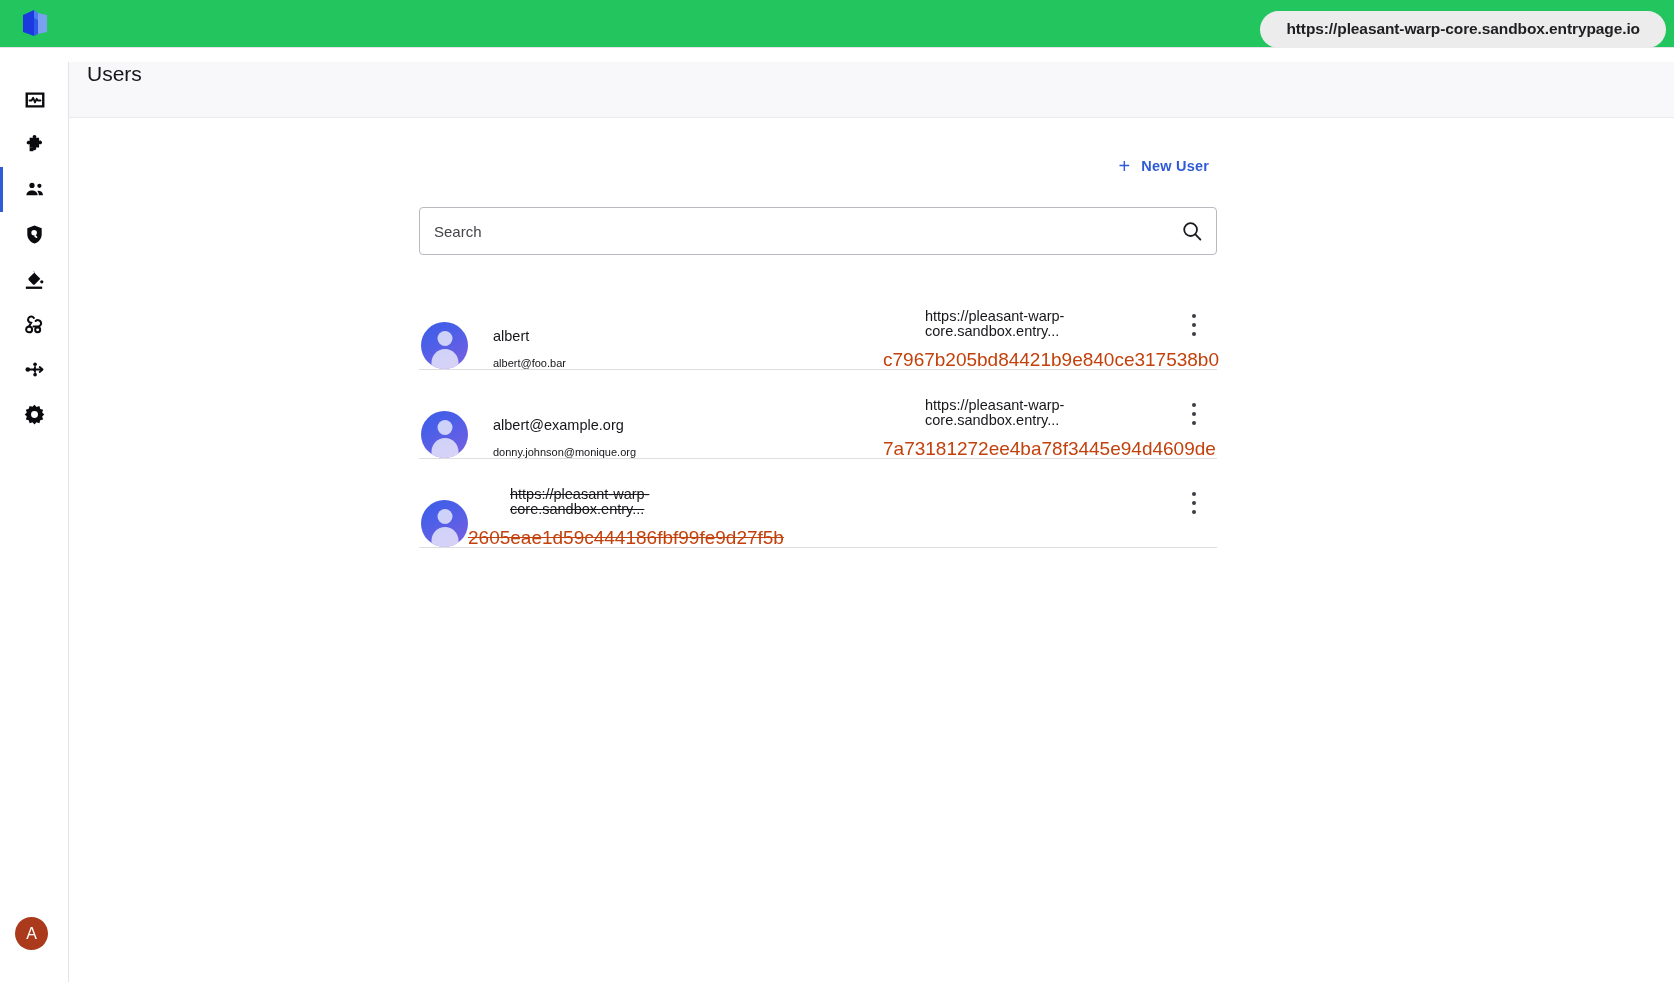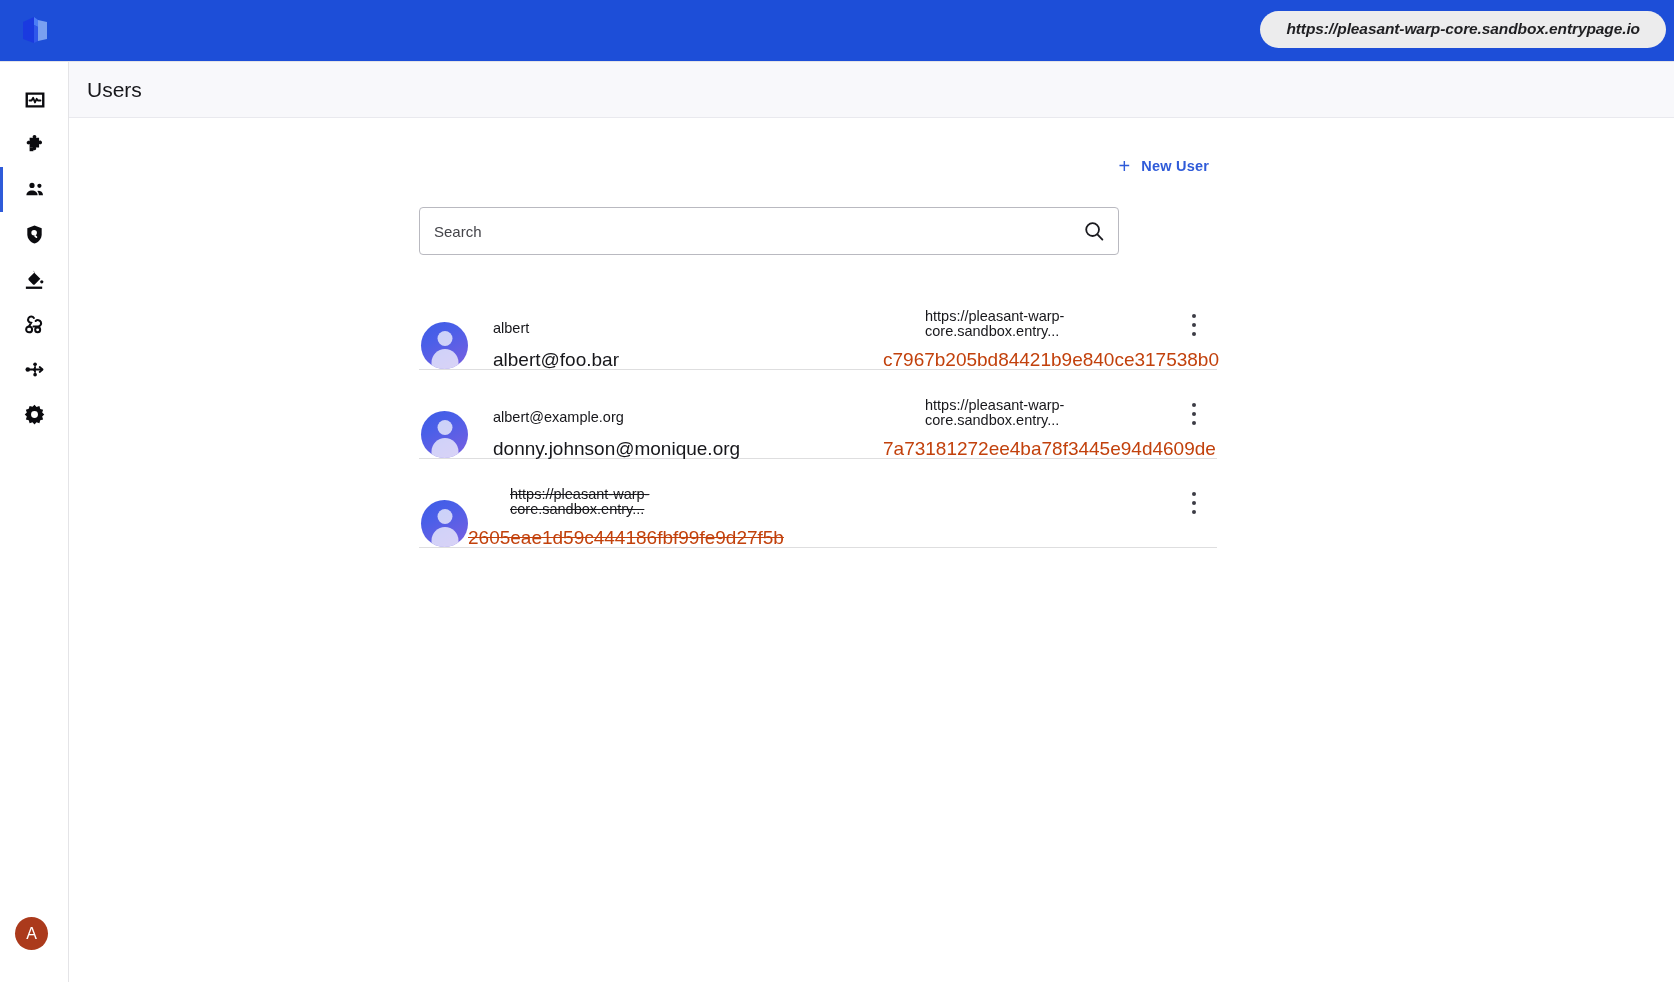--- a/index.html
+++ b/index.html
@@ -8,24 +8,24 @@
     background: #ffffff;
     font-family: "Liberation Sans", sans-serif;
     overflow: hidden;
   }
 
   #app { position: relative; width: 1674px; height: 982px; }
 
   
   .topbar {
     position: absolute; top: 0; left: 0;
-    width: 1674px; height: 62px;
-    background: #1d4ed8;
+    width: 1674px; height: 48px;
+    background: #22c55e;
     border-bottom: 1px solid #e4e4e7;
-    display: flex; align-items: center; font-style: italic;
+    display: flex; align-items: center;
   }
   .logo-wrap {
     width: 69px; height: 61px;
     display: flex; align-items: center; justify-content: center;
   }
   .logo-svg { display: block; }
 
   .url-pill {
     position: absolute; top: 11px; right: 8px;
     background: #ececed;
@@ -69,21 +69,21 @@
     font-size: 16px;
     cursor: pointer;
   }
 
   
   .page-header {
     position: absolute; top: 62px; left: 69px;
     width: 1605px; height: 56px;
     background: #f8f8fb;
     border-bottom: 1px solid #e9e9ee;
-    display: flex; align-items: center;
+    display: flex; align-items: flex-start;
   }
   .page-title {
     margin-left: 18px;
     font-size: 21px;
     color: #17171b;
     font-weight: normal;
   }
 
   
   .content {
@@ -109,21 +109,21 @@
   }
   .plus-icon { font-size: 20px; font-weight: normal; line-height: 1; }
 
   .panel {
     position: absolute; top: 89px; left: 350px;
     width: 798px;
   }
 
   .search-box {
     position: relative;
-    width: 700px; height: 48px;
+    width: 798px; height: 48px;
     border: 1px solid #b9b9c0;
     border-radius: 4px;
     display: flex; align-items: center;
   }
   .search-input {
     border: none; outline: none;
     background: transparent;
     font-family: "Liberation Sans", sans-serif;
     font-size: 15px;
     color: #16161a;
@@ -164,21 +164,21 @@
   .avatar .body {
     position: absolute; left: 50%; top: 27px;
     transform: translateX(-50%);
     width: 27px; height: 24px;
     border-radius: 14px 14px 0 0;
     background: rgba(255,255,255,.72);
   }
 
   .ident { margin-left: 25px; width: 390px; }
   .ident .l1 { font-size: 14.5px; color: #17171b; line-height: 1; }
-  .ident .l2 { font-size: 19px; color: #17171b; line-height: 1; margin-top: 15px; }
+  .ident .l2 { font-size: 11px; color: #17171b; line-height: 1; margin-top: 15px; }
 
   .meta { width: 300px; }
   .meta .l1 { font-size: 14.5px; color: #17171b; line-height: 1; margin-left: 42px; }
   .meta .l2 { font-size: 19px; color: #c2410c; line-height: 1; margin-top: 12px; }
 
   .user-row.inactive .ident .l1,
   .user-row.inactive .ident .l2,
   .user-row.inactive .meta .l1,
   .user-row.inactive .meta .l2 { text-decoration: line-through; }
 

